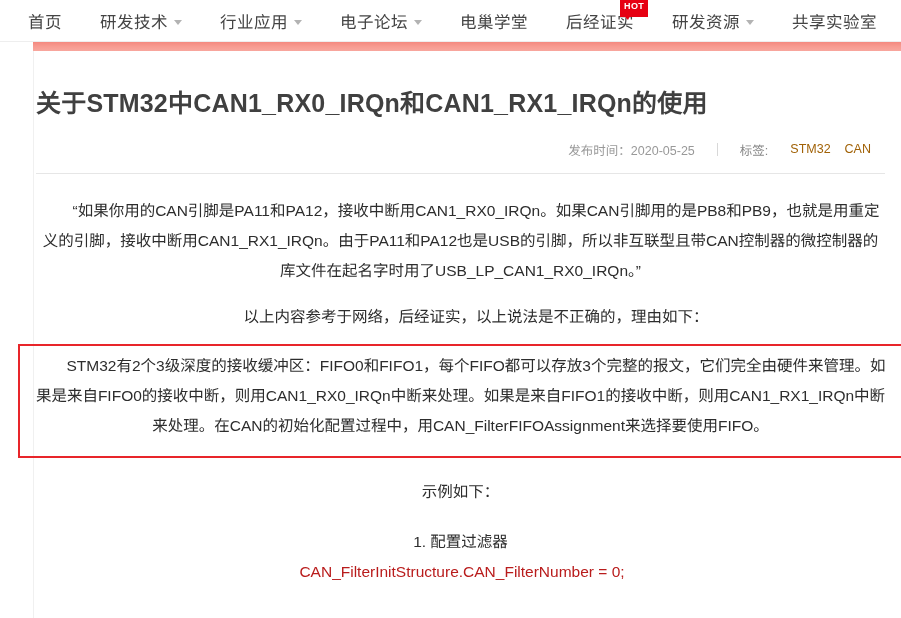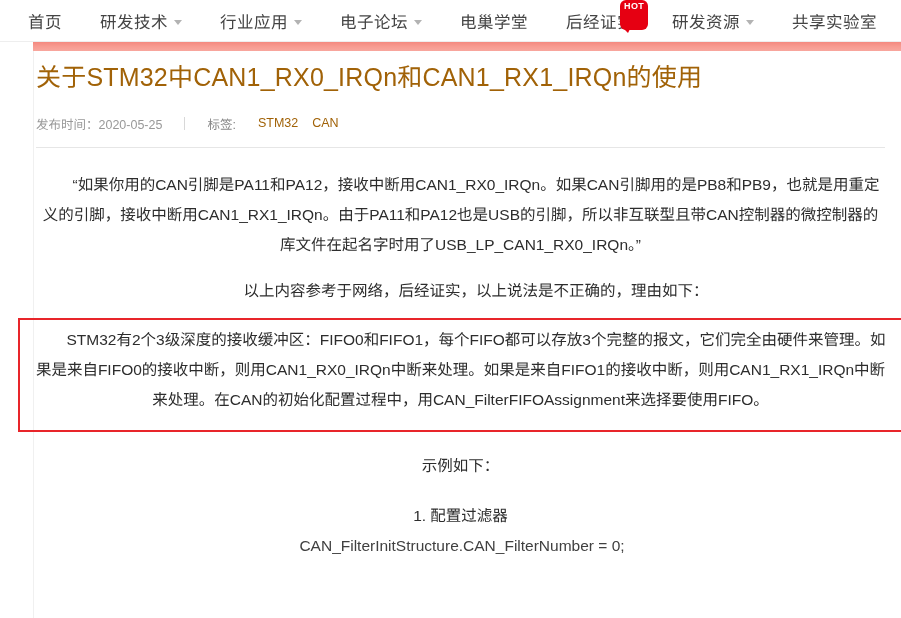--- a/index.html
+++ b/index.html
@@ -58,22 +58,22 @@
   }
   .hot-badge {
     position: absolute;
     top: -9px;
     right: -14px;
     background: #e60012;
     color: #ffffff;
     font-size: 9px;
     font-weight: bold;
     line-height: 11px;
-    padding: 1px 4px 18px 4px;
-    border-radius: 6px;
+    padding: 1px 4px 5px 4px;
+    border-radius: 0;
     letter-spacing: 0.3px;
   }
   .hot-badge::after {
     content: "";
     position: absolute;
     left: 4px;
     bottom: -3px;
     width: 0;
     height: 0;
     border-left: 4px solid transparent;
@@ -111,34 +111,35 @@
     width: 1px;
     background: #f0f0f0;
   }
 
   .article {
     padding: 0 16px 0 36px;
   }
 
   .article-title {
     font-size: 25px;
-    font-weight: normal;
-    color: #a16207;
+    font-weight: bold;
+    color: #404040;
     margin: 0;
-    padding-top: 10px;
+    padding-top: 36px;
     line-height: 1.3;
     letter-spacing: 0.2px;
   }
 
   .meta {
     display: flex;
     align-items: center;
     margin-top: 20px;
     font-size: 12.5px;
     color: #999999;
+    justify-content: flex-end;
   }
   .meta .publish { color: #999999; }
   .meta .divider {
     display: inline-block;
     width: 1px;
     height: 13px;
     background: #d8d8d8;
     margin: 0 22px;
   }
   .meta .tag-label { color: #888888; margin-right: 22px; }
@@ -189,21 +190,21 @@
 
   .p-sample {
     margin-top: 19px !important;
   }
   .p-step {
     margin-top: 20px !important;
   }
   .code-line {
     font-family: "Liberation Sans", "DejaVu Sans", sans-serif;
     font-size: 15.5px;
-    color: #404040;
+    color: #b91c1c;
     padding-left: 3px;
     line-height: 30px;
   }
 </style>
 </head>
 <body>
 
 <div class="topnav">
   <div class="nav-inner">
 

